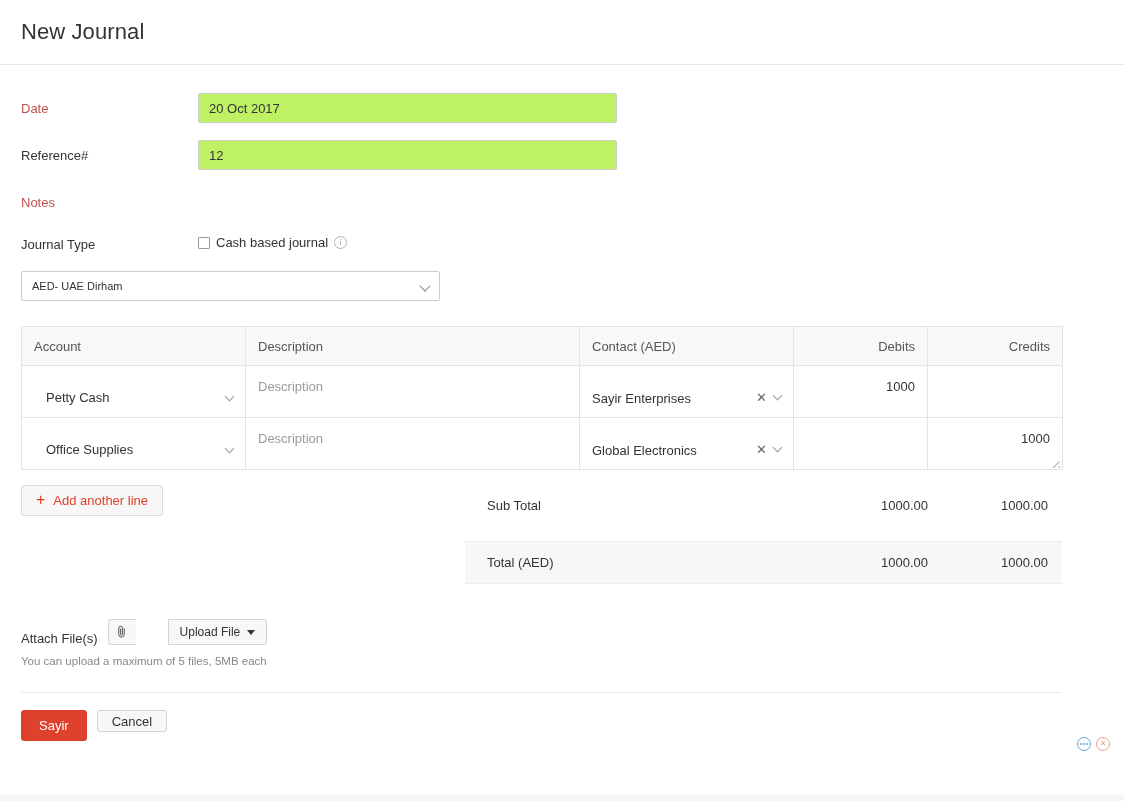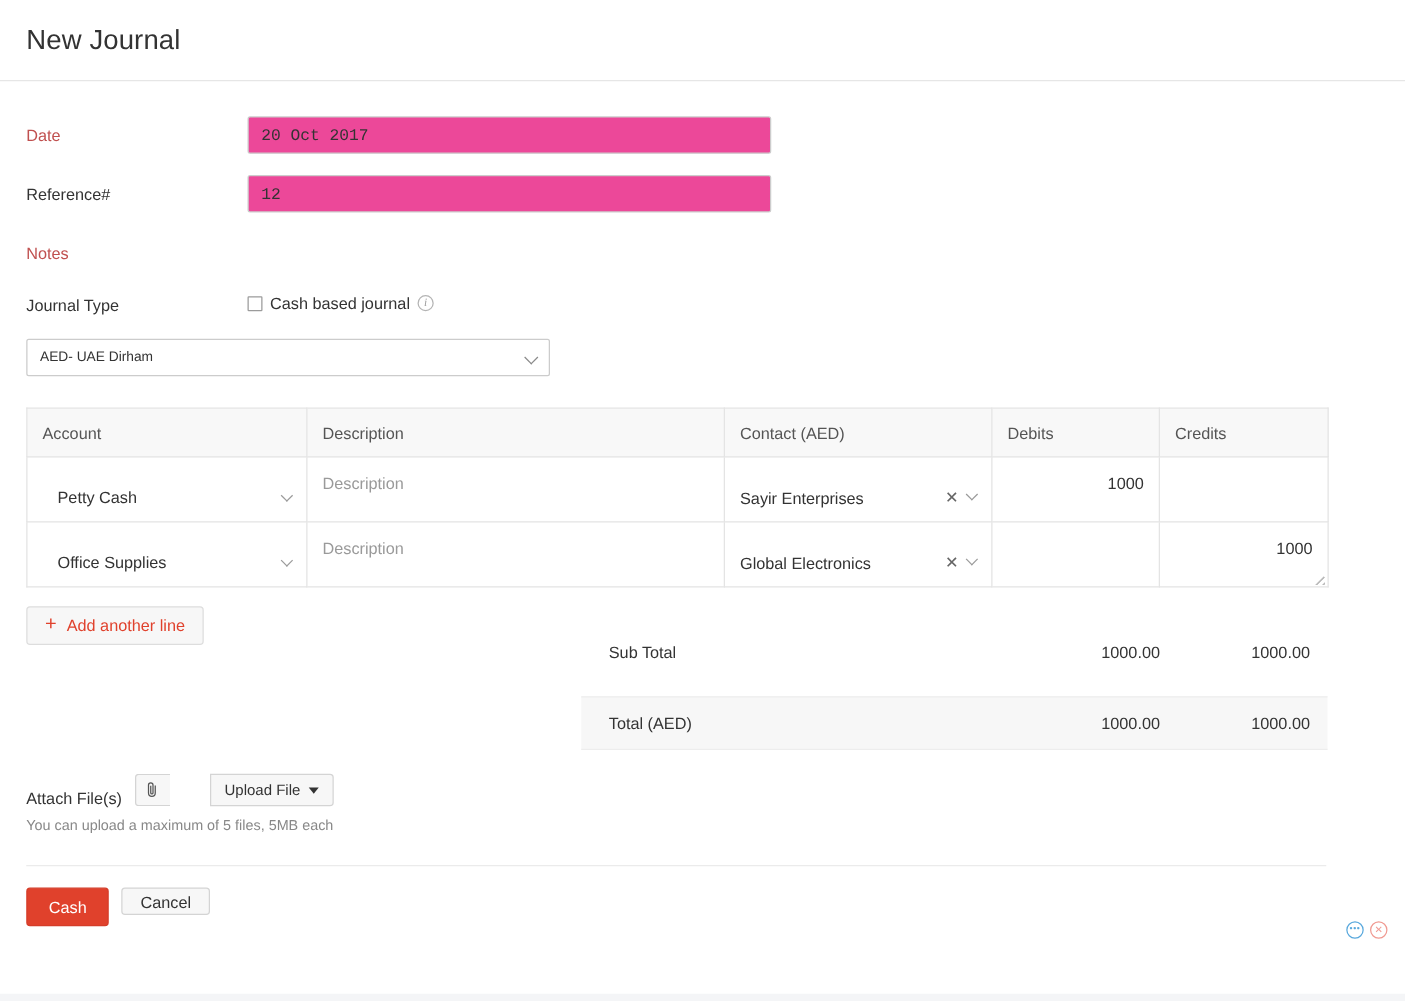--- a/index.html
+++ b/index.html
@@ -44,22 +44,22 @@
     padding-top: 7px;
     color: #333333;
   }
   .form-label.required { color: #c0504f; }
 
   .text-input {
     width: 419px;
     height: 30px;
     border: 1px solid #cccccc;
     border-radius: 2px;
-    background: #ec4899;
-    font-family: Liberation Mono, monospace;
+    background: #bef264;
+    font-family: Liberation Sans, sans-serif;
     font-size: 13px;
     color: #333333;
     padding: 0 10px;
     outline: none;
   }
   .notes-area {
     width: 419px;
     height: 65px;
     border: 1px solid #cccccc;
     border-radius: 2px;
@@ -130,21 +130,21 @@
   table.items th {
     background: #f8f8f8;
     border: 1px solid #e4e4e4;
     font-size: 13px;
     font-weight: 400;
     color: #555555;
     text-align: left;
     padding: 10px 12px;
     height: 39px;
   }
-  table.items th.num { }
+  table.items th.num { text-align: right; }
   table.items td {
     border: 1px solid #e4e4e4;
     padding: 0;
     height: 52px;
     vertical-align: top;
     background: #fff;
   }
 
   .acct-cell {
     display: flex; align-items: center;
@@ -257,21 +257,21 @@
     color: #e0412c;
     font-size: 13px;
     font-family: "Liberation Sans", sans-serif;
     cursor: pointer;
   }
   .plus { font-size: 16px; line-height: 1; margin-top: -1px; }
 
   .totals {
     position: absolute;
     left: 444px;
-    top: 16px;
+    top: 0;
     width: 597px;
   }
   .totals-row {
     display: flex;
     align-items: center;
     height: 40px;
     font-size: 13px;
     color: #333;
   }
   .totals-row .t-label { flex: 1; padding-left: 22px; }
@@ -519,16 +519,16 @@
         <span>Upload File</span>
         <span class="dncaret"></span>
       </span>
     </span>
   </div>
   <div class="attach-hint">You can upload a maximum of 5 files, 5MB each</div>
 </div>
 
 <div class="footer-div"></div>
 <div class="footer-btns">
-  <button class="btn-save">Cash</button>
+  <button class="btn-save">Sayir</button>
   <button class="btn-cancel">Cancel</button>
 </div>
 <div class="bottom-shade"></div>
 
 </body></html>

